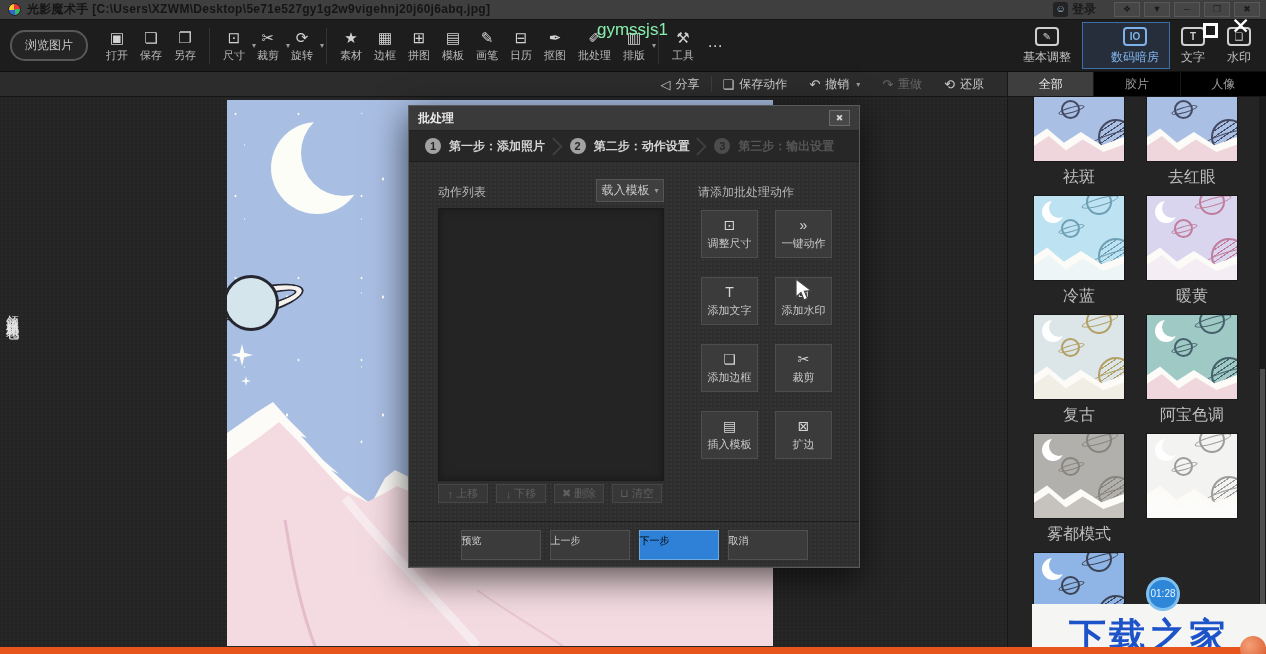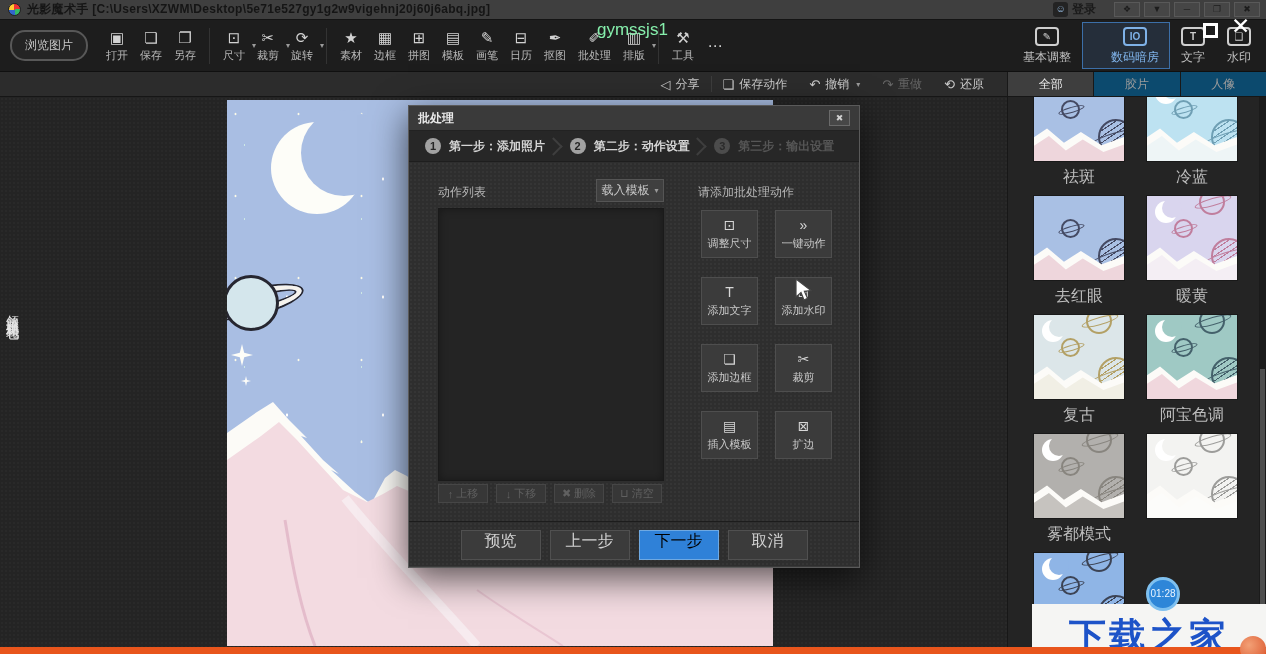--- a/index.html
+++ b/index.html
@@ -45,21 +45,21 @@
   .actionbar { position:absolute; left:0; top:72px; width:1007px; height:25px; background:#2c2c2c;
     display:flex; align-items:center; justify-content:flex-end; padding-right:12px;
     border-bottom:1px solid #161616; }
   .abitem { display:flex; align-items:center; gap:5px; color:#c9c9c9; font-size:12px; padding:0 11px; }
   .abitem .aicon { font-size:13px; }
   .abitem.disabled { color:#666; }
   .abitem .add { font-size:8px; color:#999; margin-left:2px; }
   .absep { width:1px; height:16px; background:#121212; border-right:1px solid #3d3d3d; }
 
   .filter-tabs { position:absolute; left:1007px; top:72px; right:0; height:25px; display:flex;
-    background:#0c4a6e; border-bottom:1px solid #161616; }
+    background:#000000; border-bottom:1px solid #161616; }
   .ftab { flex:1; text-align:center; line-height:25px; font-size:12px; color:#9b9b9b;
     border-left:1px solid #181818; }
   .ftab.active { background:#3e3e3e; color:#ebebeb; }
 
   
   .workspace { position:absolute; left:0; top:97px; width:1007px; bottom:0; background:#242424;
     background-image:radial-gradient(rgba(255,255,255,0.025) 1px, transparent 1px); background-size:4px 4px; }
   .left-banner { position:absolute; left:3px; top:208px; writing-mode:vertical-rl; text-orientation:upright;
     color:#e6e6e6; font-size:13px; letter-spacing:2px; }
   .canvas { position:absolute; left:227px; top:3px; width:546px; height:546px; background:#a9bee3;
@@ -116,21 +116,21 @@
     grid-template-columns:57px 57px; column-gap:17px; row-gap:19px; }
   .act-btn { width:57px; height:48px; background:#3b3b3b; border:1px solid #4e4e4e; color:#c9c9c9;
     font-size:11px; display:flex; flex-direction:column; align-items:center; justify-content:center; gap:3px; }
   .act-btn .aicn { font-size:14px; height:16px; line-height:16px; color:#d6d6d6; }
   .list-ops { position:absolute; left:29px; top:322px; display:flex; gap:8px; }
   .lop { width:50px; height:19px; background:#373737; border:1px solid #464646; color:#606060;
     font-size:11px; display:flex; align-items:center; justify-content:center; gap:3px; }
   .dlg-footer { position:absolute; left:0; right:0; bottom:0; height:46px; border-top:1px solid #1c1c1c;
     box-shadow:0 -1px 0 #3a3a3a inset; display:flex; align-items:center; justify-content:center; gap:9px; }
   .fbtn { width:80px; height:30px; background:#3b3b3b; border:1px solid #505050; color:#d2d2d2;
-    font-size:16px; text-align:center; line-height:20px; }
+    font-size:10px; text-align:left; line-height:20px; }
   .fbtn.primary { background:var(--accent); border-color:#6fa9e2; color:#000000; }
   .cursor { position:absolute; left:384px; top:116px; z-index:5; }
 
   
   .rightpanel { position:absolute; left:1007px; top:97px; right:0; bottom:0; background:#242424;
     overflow:hidden; border-left:1px solid #171717; }
   .filter-grid { position:absolute; left:25px; top:-21px; display:grid;
     grid-template-columns:92px 92px; column-gap:21px; row-gap:15px; }
   .fcell { width:92px; }
   .thumb { position:relative; width:92px; height:86px; overflow:hidden; border:1px solid #191919;
@@ -436,38 +436,38 @@
         <div class="fcell">
           <div class="thumb" style="--sky: #a9c0e4; --hill: #eed6dc; --line: #454a63;">
             <div class="tp tp2"></div>
             <div class="tp tp3"></div>
             <div class="t-hill"></div>
             <div class="t-hill2"></div>
           </div>
           <div class="fname">祛斑</div>
         </div>
         <div class="fcell">
+          <div class="thumb" style="--sky: #a9c0e4; --hill: #eed6dc; --line: #454a63;">
+            <div class="tp tp2"></div>
+            <div class="tp tp3"></div>
+            <div class="t-hill"></div>
+            <div class="t-hill2"></div>
+          </div>
+          <div class="fname">去红眼</div>
+        </div>
+        <div class="fcell">
           <div class="thumb" style="--sky: #bde2f1; --hill: #eef5f6; --line: #6f9fb4;">
             <div class="t-moon"></div>
             <div class="tp tp1"></div>
             <div class="tp tp2"></div>
             <div class="tp tp3"></div>
             <div class="t-hill"></div>
             <div class="t-hill2"></div>
           </div>
           <div class="fname">冷蓝</div>
-        </div>
-        <div class="fcell">
-          <div class="thumb" style="--sky: #a9c0e4; --hill: #eed6dc; --line: #454a63;">
-            <div class="tp tp2"></div>
-            <div class="tp tp3"></div>
-            <div class="t-hill"></div>
-            <div class="t-hill2"></div>
-          </div>
-          <div class="fname">去红眼</div>
         </div>
         <div class="fcell">
           <div class="thumb" style="--sky: #d9d5ee; --hill: #f4eef4; --line: #c07e9d;">
             <div class="t-moon"></div>
             <div class="tp tp1"></div>
             <div class="tp tp2"></div>
             <div class="tp tp3"></div>
             <div class="t-hill"></div>
             <div class="t-hill2"></div>
           </div>

